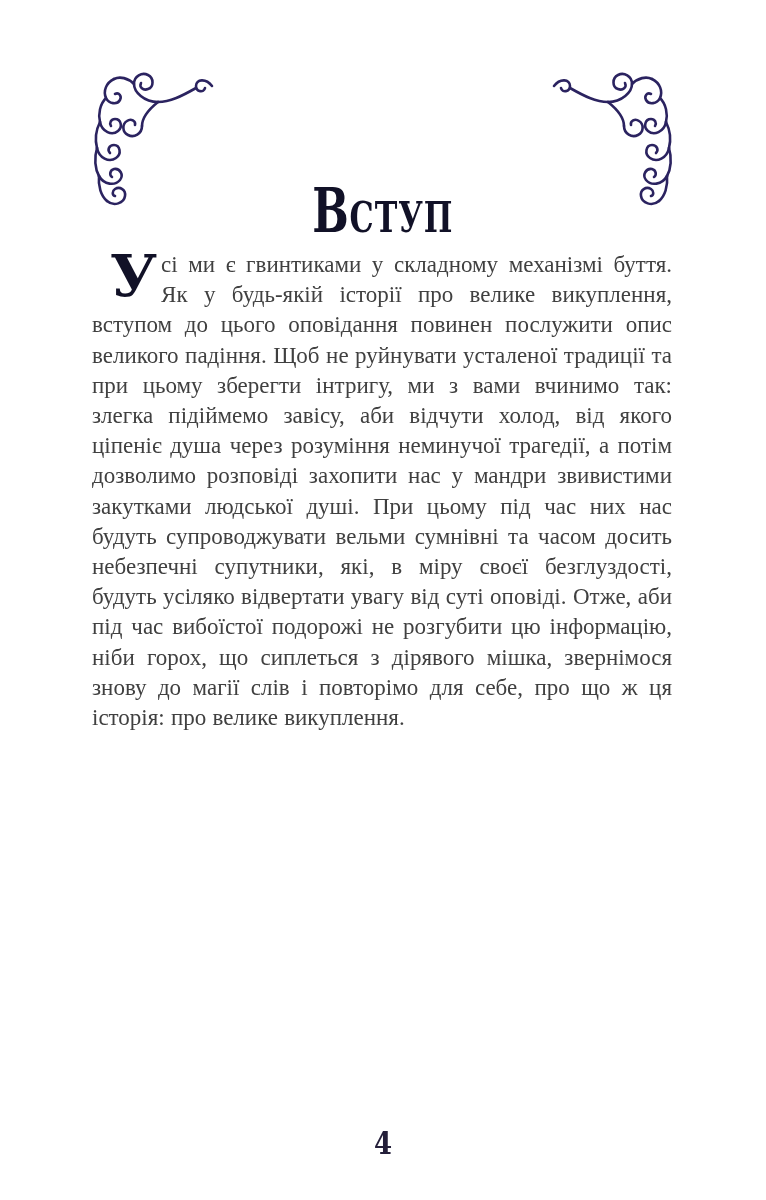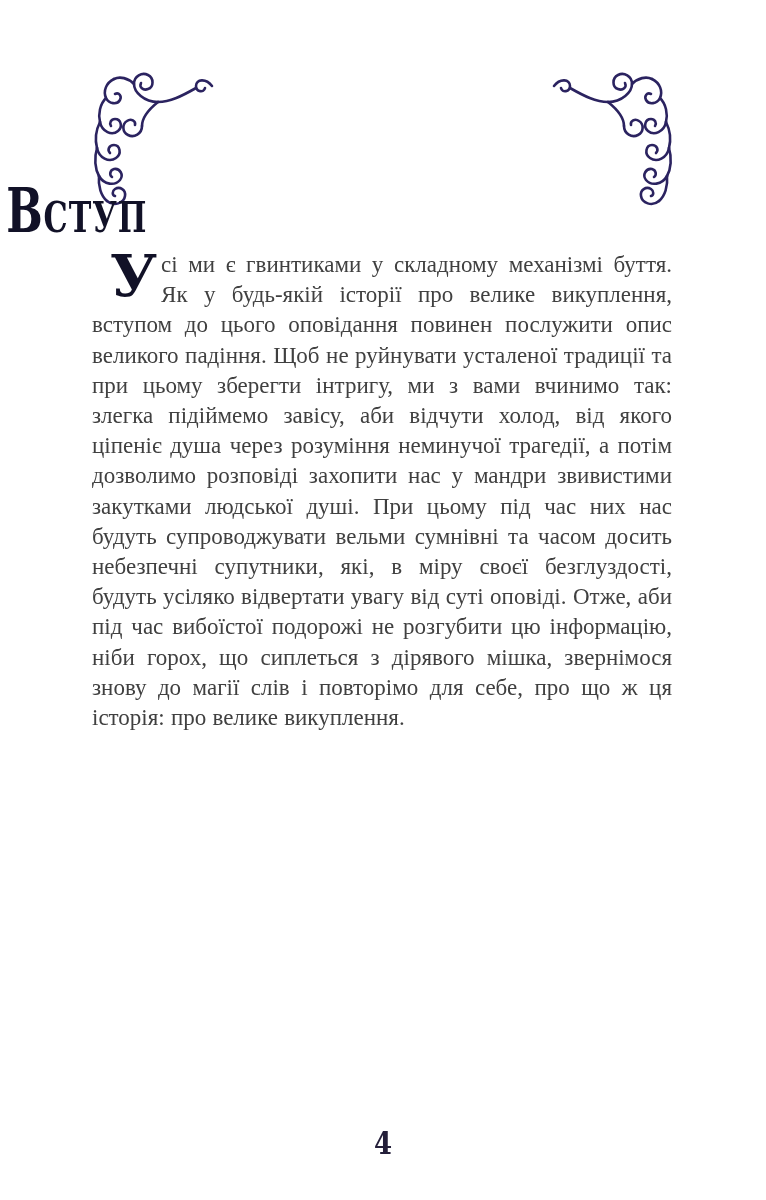--- a/index.html
+++ b/index.html
@@ -33,21 +33,21 @@
   .ornament svg { display: block; width: 100%; height: 100%; overflow: visible; }
   .ornament-left  { left: 86px;  top: 72px; }
   .ornament-right { right: 86px; top: 72px; transform: scaleX(-1); }
 
   
   .title-wrap {
     position: absolute;
     top: 148px;
     left: 0;
     right: 0;
-    text-align: left;
+    text-align: center;
   }
   .chapter-title {
     display: inline-block;
     font-family: "DejaVu Serif", "Liberation Serif", serif;
     font-size: 47px;
     line-height: 1;
     font-weight: 700;
     color: #111127;
     letter-spacing: 1px;
     transform: scaleY(1.32) scaleX(0.92);

